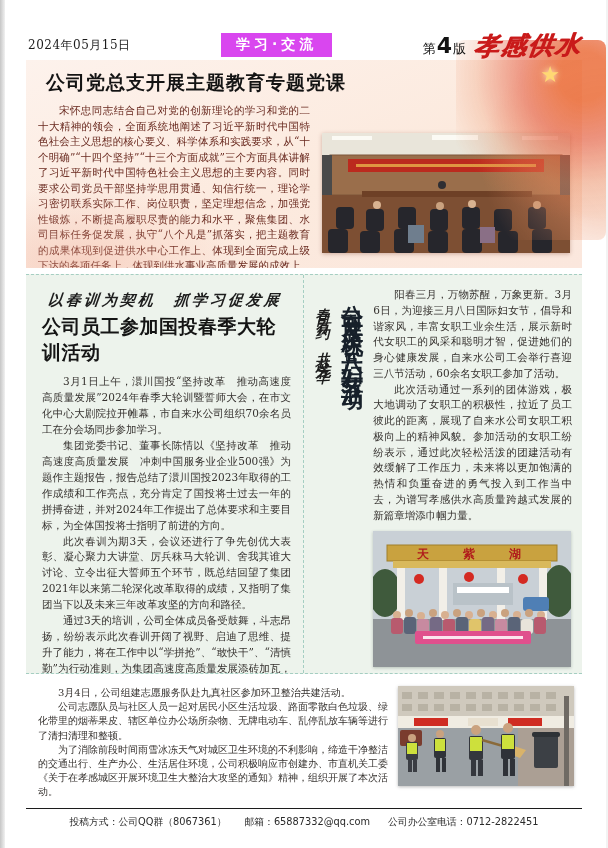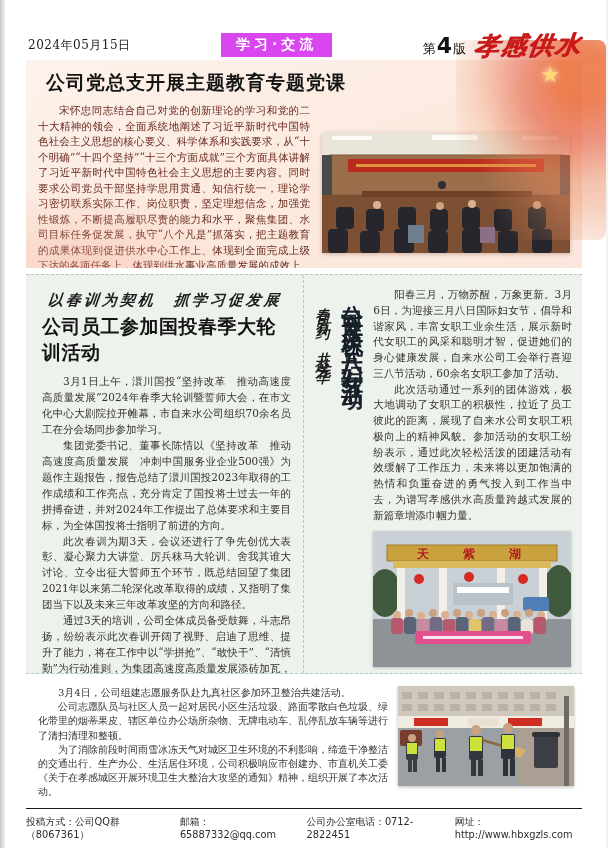--- a/index.html
+++ b/index.html
@@ -294,16 +294,15 @@
       <p>为了消除前段时间雨雪冰冻天气对城区卫生环境的不利影响，缔造干净整洁的交通出行、生产办公、生活居住环境，公司积极响应市创建办、市直机关工委《关于在孝感城区开展环境卫生大整治大攻坚的通知》精神，组织开展了本次活动。</p>
     </div>
   </div>
 
   <div class="footer">
     <div class="rule"></div>
     <div class="items">
       <span>投稿方式：公司QQ群（8067361）</span>
       <span>邮箱：65887332@qq.com</span>
       <span>公司办公室电话：0712-2822451</span>
-      <span>网址：http://www.hbxgzls.com</span>
     </div>
   </div>
 </div>
 
 </body></html>

